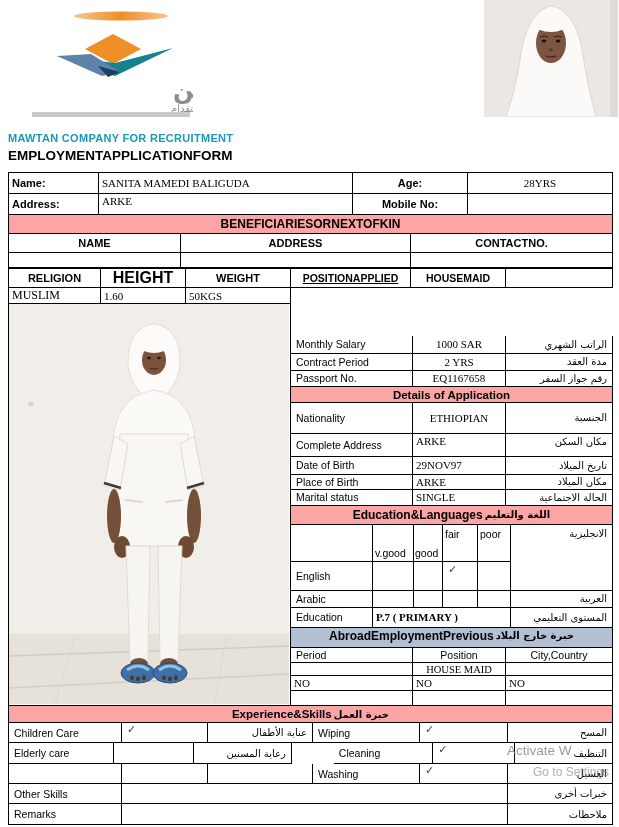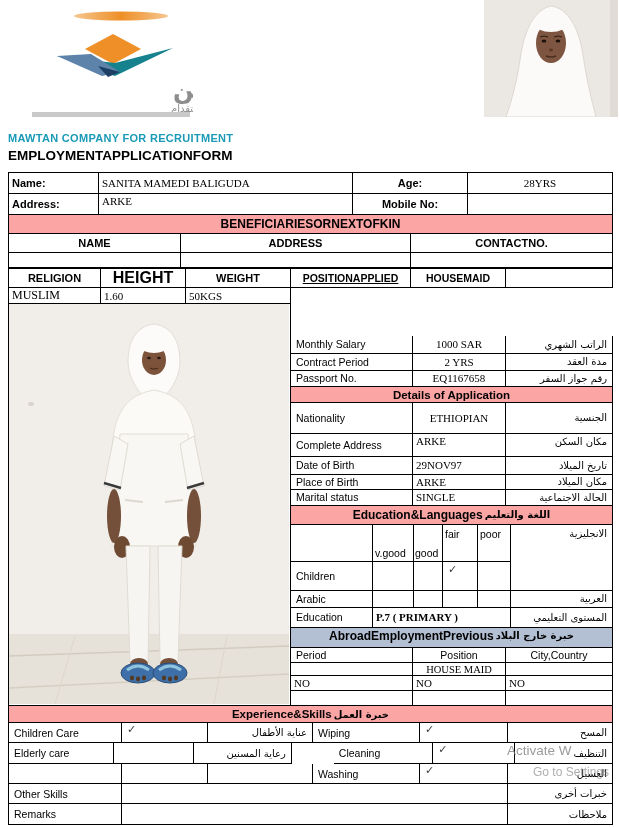--- a/index.html
+++ b/index.html
@@ -218,21 +218,21 @@
         <div class="row" style="height:103px;">
           <div class="col" style="width:220px;">
             <div class="row" style="height:37px;">
               <div class="cell" style="width:82px;"></div>
               <div class="cell lbl" style="width:41px;align-items:flex-end;padding:0 1px 2px 2px;">v.good</div>
               <div class="cell lbl" style="width:29px;align-items:flex-end;padding:0 1px 2px 1px;">good</div>
               <div class="cell lbl" style="width:35px;align-items:flex-start;padding:3px 1px 0 2px;">fair</div>
               <div class="cell lbl" style="width:33px;align-items:flex-start;padding:3px 1px 0 2px;">poor</div>
             </div>
             <div class="row" style="height:29px;">
-              <div class="cell lbl" style="width:82px;">Children</div>
+              <div class="cell lbl" style="width:82px;">English</div>
               <div class="cell" style="width:41px;"></div>
               <div class="cell" style="width:29px;"></div>
               <div class="cell chk" style="width:35px;align-items:flex-start;padding-top:1px;">✓</div>
               <div class="cell" style="width:33px;"></div>
             </div>
             <div class="row" style="height:17px;">
               <div class="cell lbl" style="width:82px;">Arabic</div>
               <div class="cell" style="width:41px;"></div>
               <div class="cell" style="width:29px;"></div>
               <div class="cell" style="width:35px;"></div>

